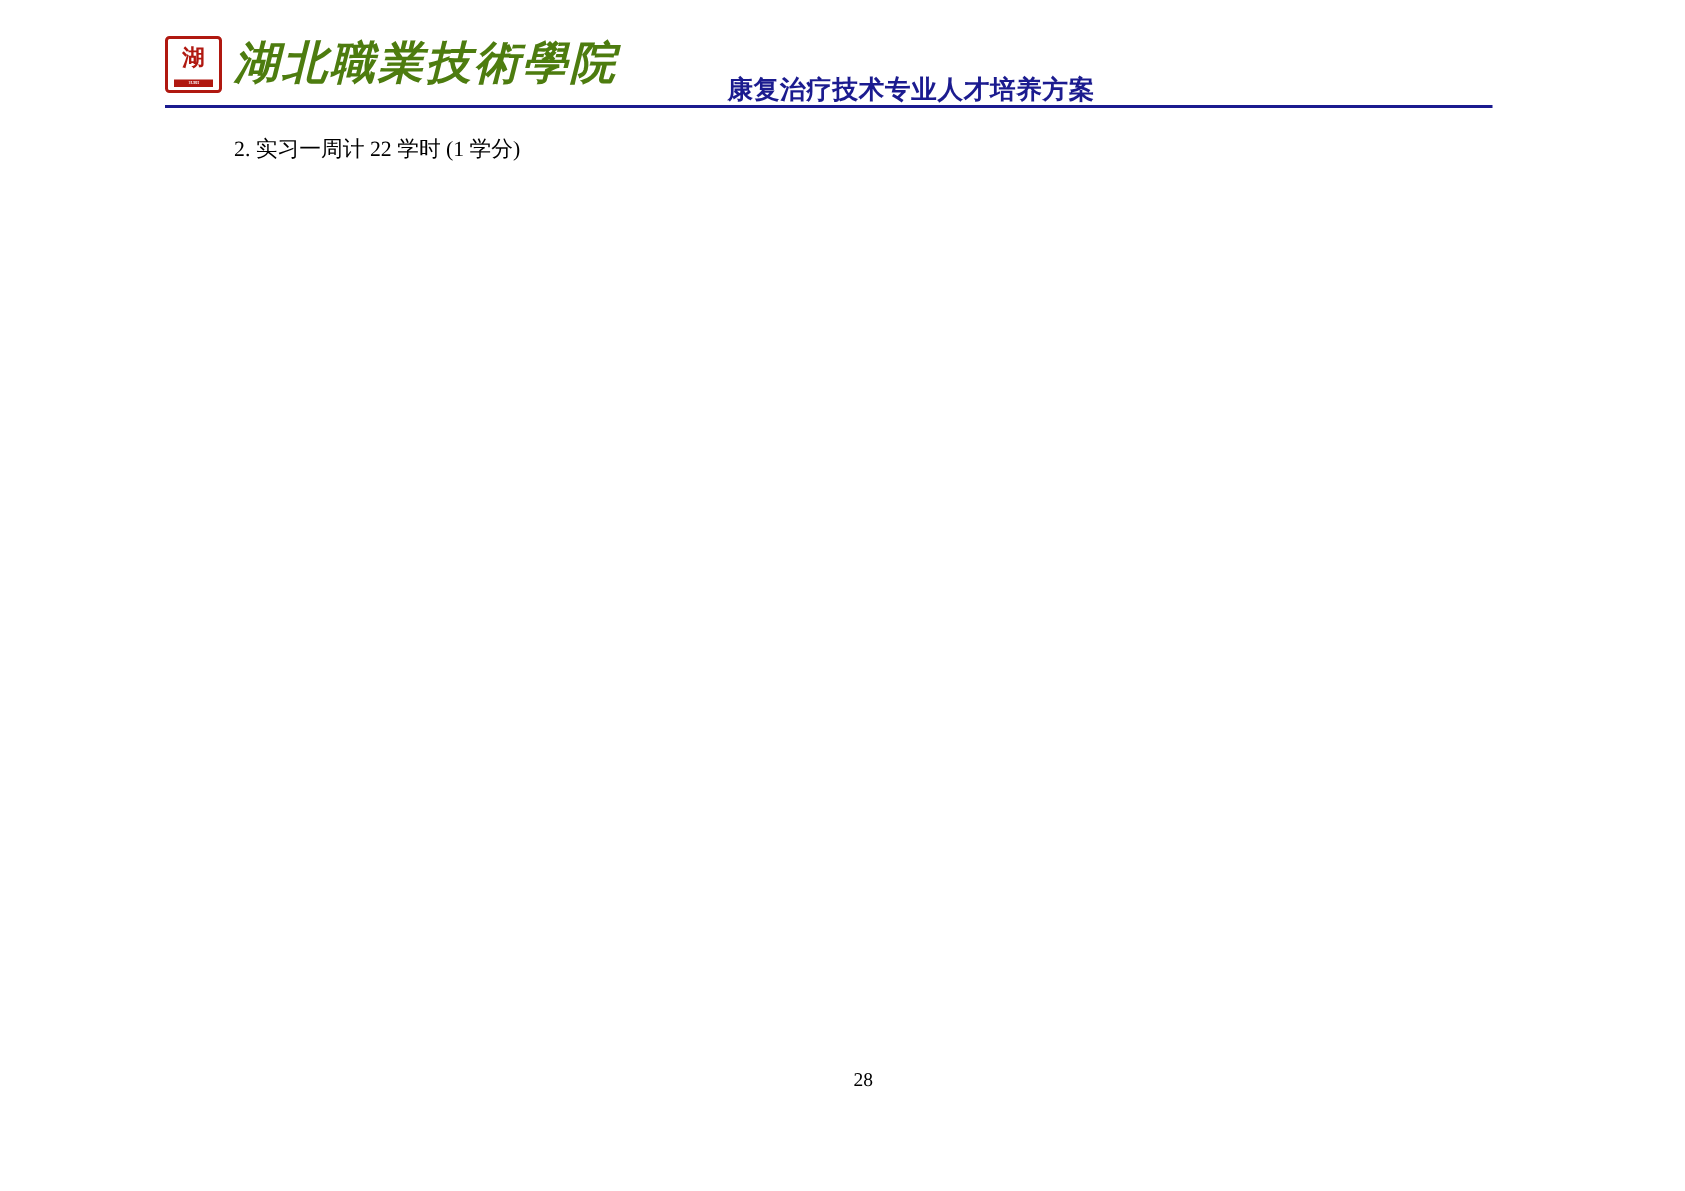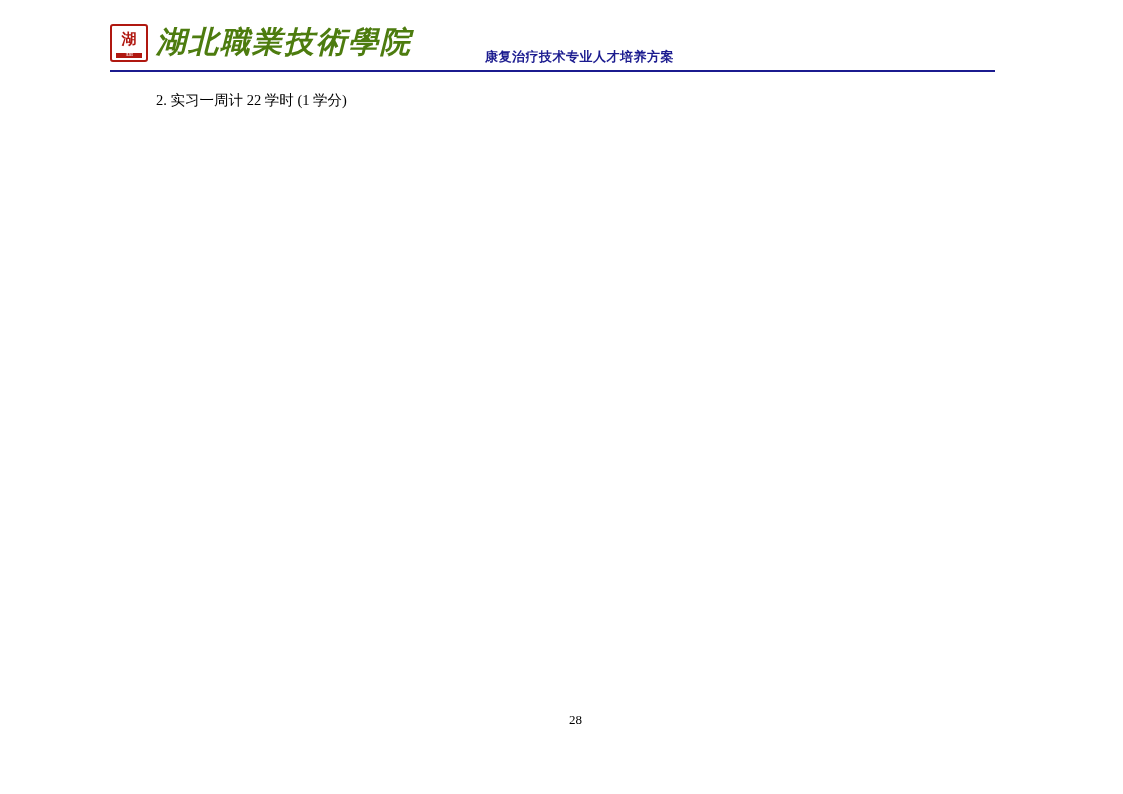--- a/index.html
+++ b/index.html
@@ -77,21 +77,21 @@
     letter-spacing: 2px;
     white-space: nowrap;
     font-style: italic;
   }
   .header-title {
     position: absolute;
     left: 375px;
     top: 26px;
     color: #1b1b8f;
     font-family: "Liberation Sans", sans-serif;
-    font-size: 13px;
+    font-size: 17px;
     font-weight: bold;
     letter-spacing: 0.5px;
     white-space: nowrap;
   }
   .header-rule {
     position: absolute;
     left: 0;
     top: 48px;
     width: 885px;
     height: 0;

